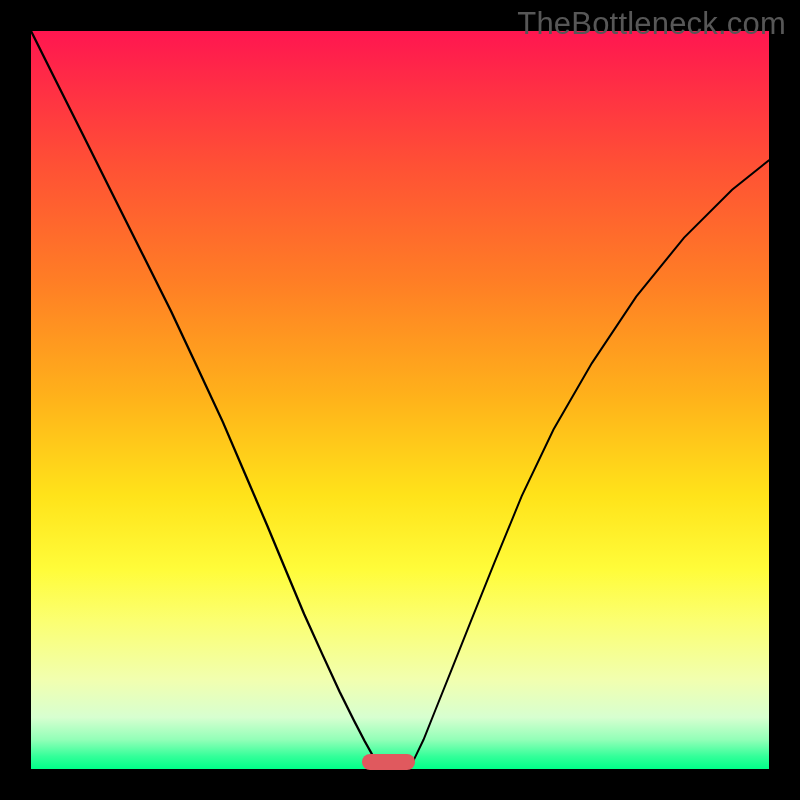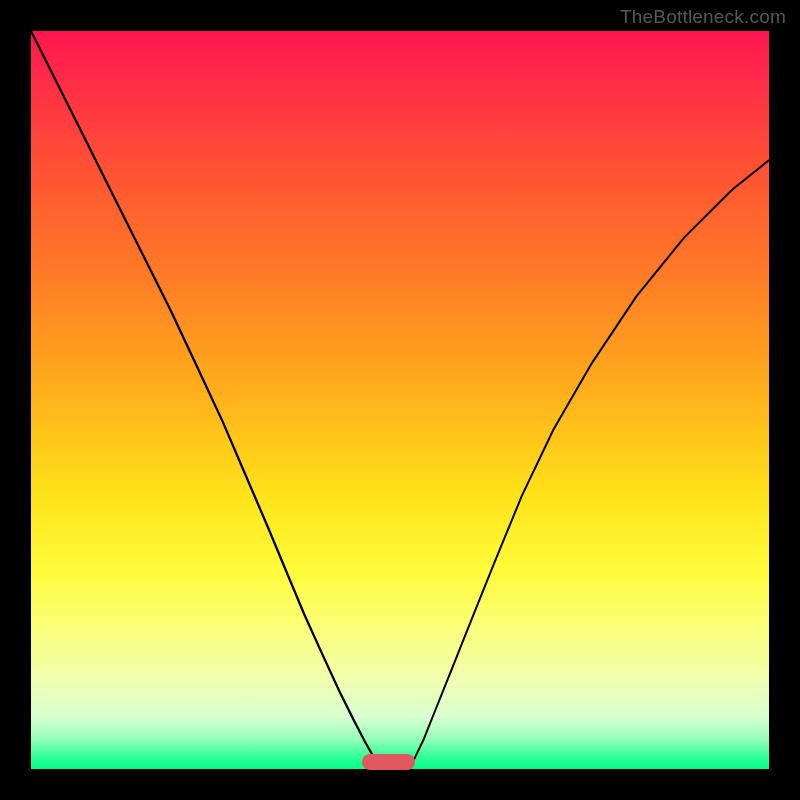--- a/index.html
+++ b/index.html
@@ -38,21 +38,21 @@
       #93ffb8 96%,
       #33ff99 98.3%,
       #00ff88 100%
     );
   }
   .watermark {
     position: absolute;
     top: 6px;
     right: 14px;
     color: #575757;
-    font-size: 19px;
+    font-size: 31px;
     font-weight: 500;
     letter-spacing: 0.2px;
   }
   svg.curve {
     position: absolute;
     left: 0;
     top: 0;
     width: 738px;
     height: 738px;
   }

